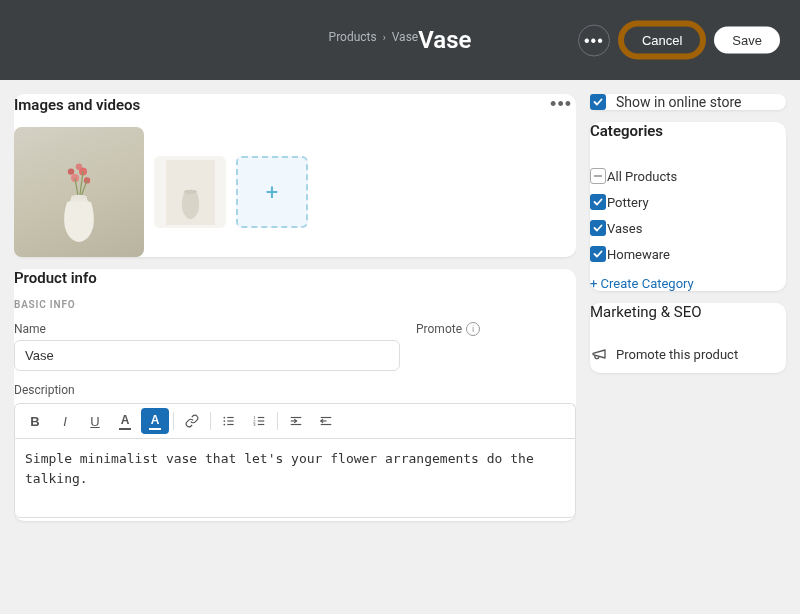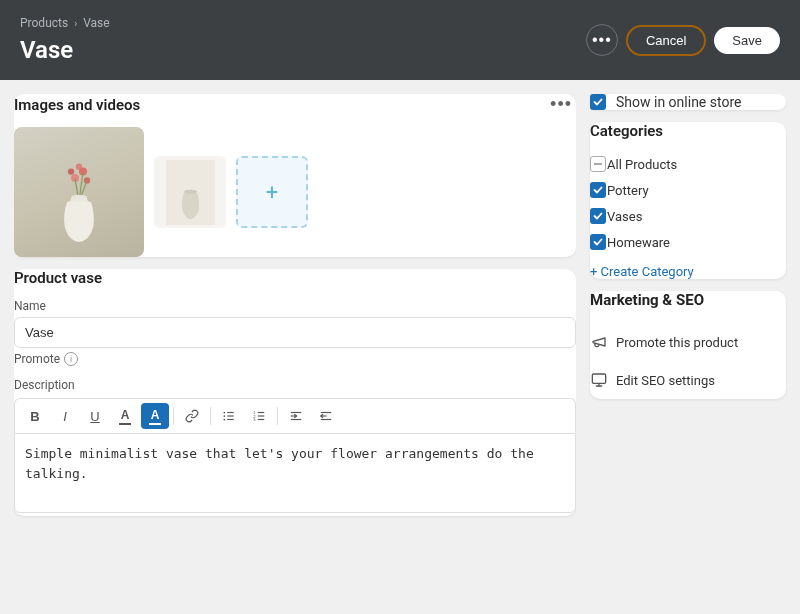--- a/index.html
+++ b/index.html
@@ -12,23 +12,23 @@
       font-size: 14px;
       color: #333;
     }
 
     
     .header {
       background: #3d4043;
       padding: 0 20px;
       height: 80px;
       display: flex;
-      flex-direction: column;
       justify-content: center;
       position: relative;
+      align-items: center;
     }
     .breadcrumb {
       display: flex;
       align-items: center;
       gap: 6px;
       font-size: 12px;
       color: #b0b5ba;
       margin-bottom: 6px;
     }
     .breadcrumb-sep {
@@ -59,21 +59,21 @@
       cursor: pointer;
       display: flex;
       align-items: center;
       justify-content: center;
       font-size: 16px;
       letter-spacing: 1px;
     }
     .btn-cancel {
       padding: 6px 18px;
       border-radius: 20px;
-      border: 2px solid #a16207;
+      border: 6px solid #a16207;
       background: transparent;
       color: #fff;
       cursor: pointer;
       font-size: 13px;
     }
     .btn-save {
       padding: 6px 18px;
       border-radius: 20px;
       border: none;
       background: #fff;
@@ -192,23 +192,22 @@
     .section-label {
       font-size: 10px;
       font-weight: 600;
       color: #999;
       letter-spacing: 0.8px;
       text-transform: uppercase;
       margin-bottom: 12px;
     }
     .form-row {
       display: flex;
-      gap: 4px;
+      gap: 16px;
       margin-bottom: 12px;
-      flex-direction: column;
     }
     .form-group {
       display: flex;
       flex-direction: column;
       gap: 4px;
     }
     .form-group.grow { flex: 1; }
     .form-group.fixed { width: 160px; }
     .form-label {
       font-size: 12px;
@@ -309,21 +308,21 @@
       justify-content: center;
       flex-shrink: 0;
       cursor: pointer;
     }
     .checkbox-blue svg { width: 10px; height: 10px; }
 
     .categories-title {
       font-size: 15px;
       font-weight: 600;
       color: #222;
-      margin-bottom: 16px;
+      margin-bottom: 28px;
     }
     .category-item {
       display: flex;
       align-items: center;
       gap: 1px;
       margin-bottom: 10px;
     }
     .checkbox-partial {
       width: 16px;
       height: 16px;
@@ -349,21 +348,21 @@
     .create-category {
       font-size: 13px;
       color: #1a6eb5;
       cursor: pointer;
       margin-top: 4px;
       display: inline-block;
     }
 
     .marketing-title {
       font-size: 15px;
-      font-weight: 700;
+      font-weight: 400;
       color: #222;
       margin-bottom: 24px;
     }
     .marketing-item {
       display: flex;
       align-items: center;
       gap: 8px;
       margin-bottom: 10px;
       cursor: pointer;
       color: #333;
@@ -441,22 +440,23 @@
         </div>
 
         <div class="image-add">
           <span>+</span>
         </div>
       </div>
     </div>
 
     <div class="card">
       <div class="card-header">
-        <span class="card-title">Product vase</span>
-      </div>
+        <span class="card-title">Product info</span>
+      </div>
+      <div class="section-label">BASIC INFO</div>
       <div class="form-row">
         <div class="form-group grow">
           <label class="form-label">Name</label>
           <input class="form-input" type="text" value="Vase" style="">
         </div>
         <div class="form-group fixed">
           <div class="label-with-info">
             <span class="form-label">Promote</span>
             <span class="info-icon">i</span>
           </div>
@@ -593,26 +593,16 @@
 
       <div class="marketing-item">
         <div class="marketing-icon">
           <svg width="16" height="16" viewBox="0 0 24 24" fill="none" stroke="#555" stroke-width="2" stroke-linecap="round" stroke-linejoin="round">
             <path d="M3 11l18-5v12L3 13M11.6 16.8a3 3 0 1 1-5.8-1.6"></path>
           </svg>
         </div>
         <span>Promote this product</span>
       </div>
 
-      <div class="marketing-item">
-        <div class="marketing-icon">
-          <svg width="16" height="16" viewBox="0 0 24 24" fill="none" stroke="#555" stroke-width="2" stroke-linecap="round" stroke-linejoin="round">
-            <rect x="2" y="3" width="20" height="14" rx="2" ry="2"></rect>
-            <line x1="8" y1="21" x2="16" y2="21"></line>
-            <line x1="12" y1="17" x2="12" y2="21"></line>
-          </svg>
-        </div>
-        <span>Edit SEO settings</span>
-      </div>
     </div>
 
   </div>
 </div>
 
 </body></html>

